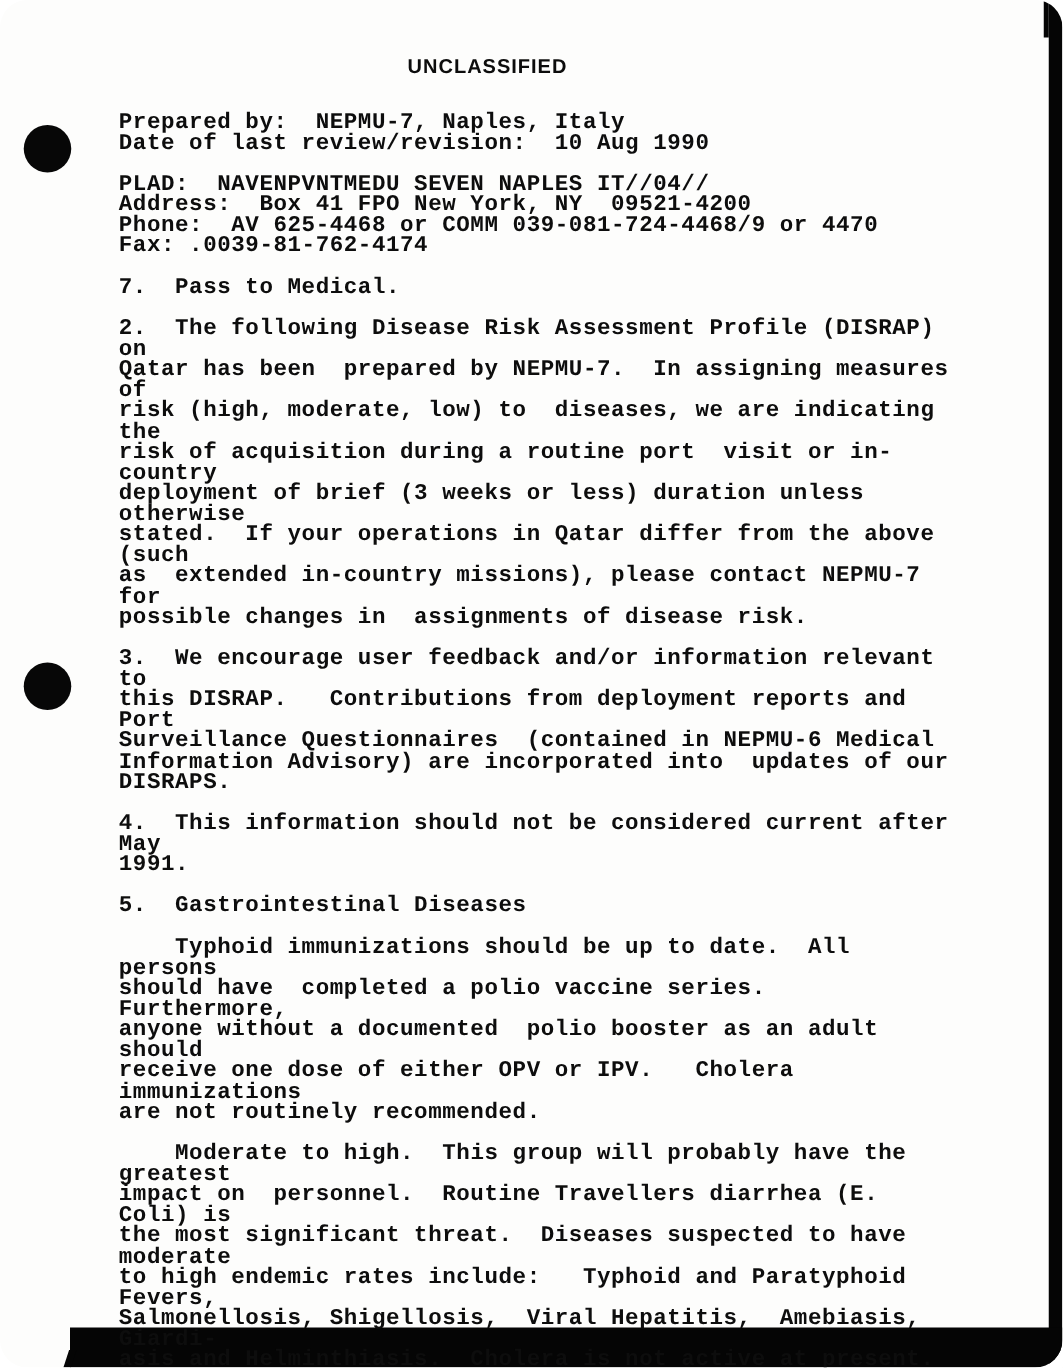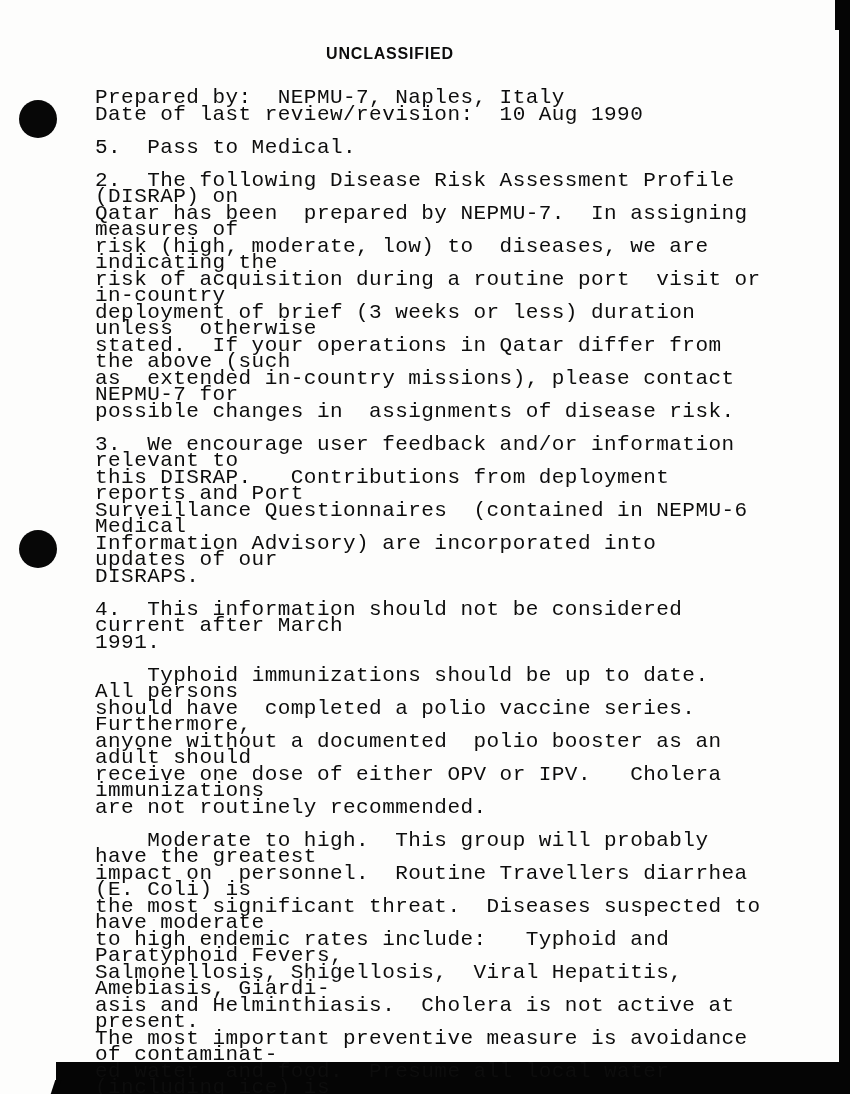--- a/index.html
+++ b/index.html
@@ -6,20 +6,21 @@
     margin: 0;
     padding: 0;
     background: #ffffff;
   }
   .page {
     position: relative;
     width: 850px;
     height: 1094px;
     background: #fdfdfc;
     overflow: hidden;
+    border-radius: 22px;
   }
   
   .edge-right {
     position: absolute;
     top: 0;
     right: 0;
     width: 11px;
     height: 1094px;
     background: #050505;
   }
@@ -79,22 +80,22 @@
     width: 590px;
   }
   .classification.top {
     margin-bottom: 27px;
   }
   .classification.bottom {
     margin-top: 18px;
   }
   .para {
     font-family: "Liberation Mono", "DejaVu Sans Mono", monospace;
-    font-weight: normal;
-    font-size: 21px;
+    font-weight: bold;
+    font-size: 18px;
     line-height: 16.5px;
     letter-spacing: 0.45px;
     color: #0d0d0d;
     white-space: pre-wrap;
     margin: 0 0 16.5px 0;
   }
   .para:last-of-type {
     margin-bottom: 0;
   }
 </style>
@@ -108,41 +109,46 @@
   <div class="edge-right"></div>
   <div class="edge-bottom"></div>
 
   <div class="content">
 
     <div class="classification top">UNCLASSIFIED</div>
 
     <div class="para">Prepared by:  NEPMU-7, Naples, Italy
 Date of last review/revision:  10 Aug 1990</div>
 
+    <div class="para">PLAD:  NAVENPVNTMEDU SEVEN NAPLES IT//04//
+Address:  Box 41 FPO New York, NY  09521-4200
+Phone:  AV 625-4468 or COMM 039-081-724-4468/9 or 4470
+Fax: .0039-81-762-4174</div>
 
-    <div class="para">5.  Pass to Medical.</div>
+    <div class="para">7.  Pass to Medical.</div>
 
     <div class="para">2.  The following Disease Risk Assessment Profile (DISRAP) on
 Qatar has been  prepared by NEPMU-7.  In assigning measures of
 risk (high, moderate, low) to  diseases, we are indicating the
 risk of acquisition during a routine port  visit or in-country
 deployment of brief (3 weeks or less) duration unless  otherwise
 stated.  If your operations in Qatar differ from the above (such
 as  extended in-country missions), please contact NEPMU-7 for
 possible changes in  assignments of disease risk.</div>
 
     <div class="para">3.  We encourage user feedback and/or information relevant to
 this DISRAP.   Contributions from deployment reports and Port
 Surveillance Questionnaires  (contained in NEPMU-6 Medical
 Information Advisory) are incorporated into  updates of our
 DISRAPS.</div>
 
-    <div class="para">4.  This information should not be considered current after March
+    <div class="para">4.  This information should not be considered current after May
 1991.</div>
 
+    <div class="para">5.  Gastrointestinal Diseases</div>
 
     <div class="para">    Typhoid immunizations should be up to date.  All persons
 should have  completed a polio vaccine series.  Furthermore,
 anyone without a documented  polio booster as an adult should
 receive one dose of either OPV or IPV.   Cholera immunizations
 are not routinely recommended.</div>
 
     <div class="para">    Moderate to high.  This group will probably have the greatest
 impact on  personnel.  Routine Travellers diarrhea (E. Coli) is
 the most significant threat.  Diseases suspected to have moderate

